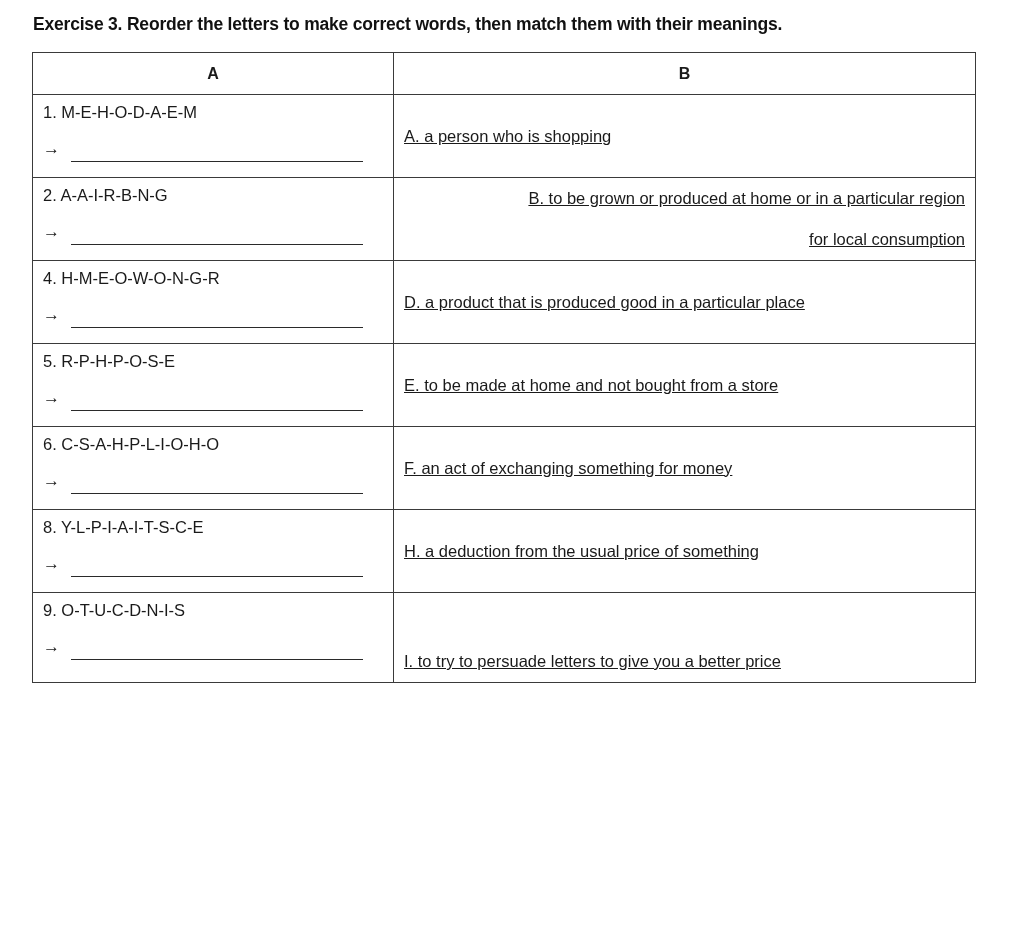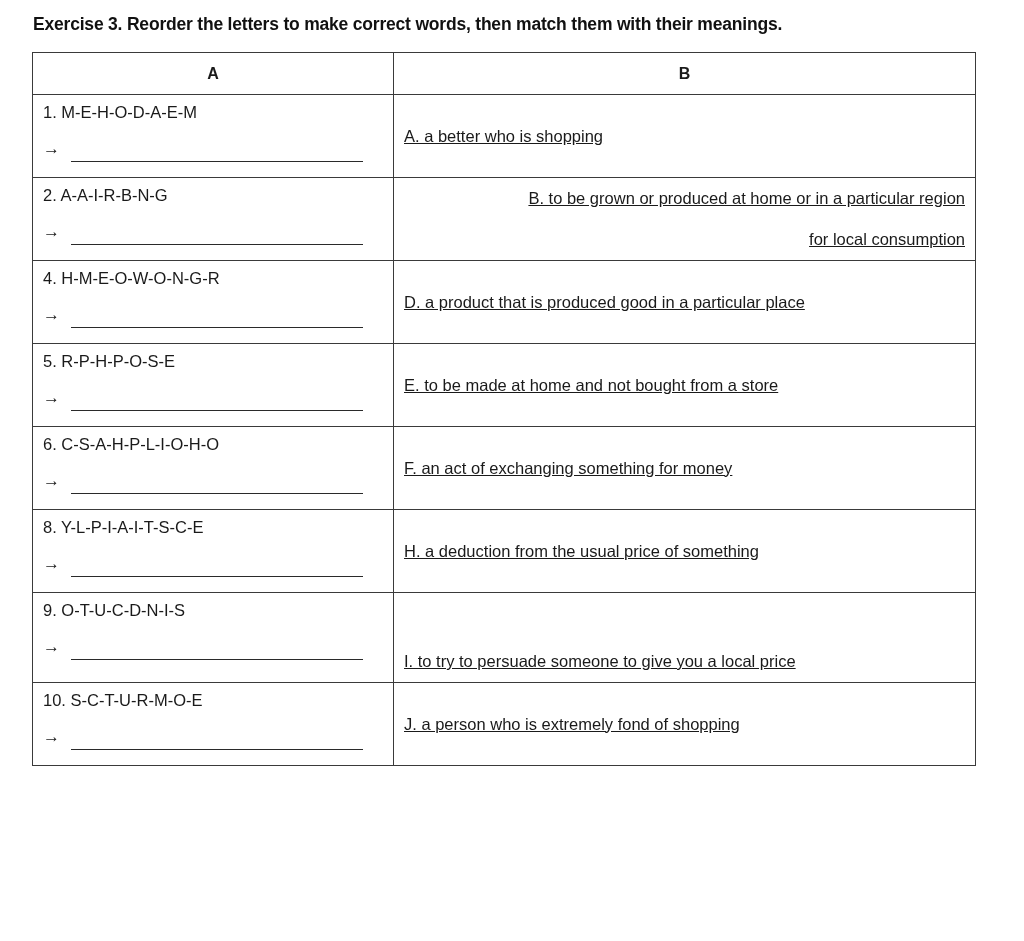--- a/index.html
+++ b/index.html
@@ -113,21 +113,21 @@
   <tbody>
 
     <tr class="row">
       <td class="a-cell">
         <div class="a-word">1. M-E-H-O-D-A-E-M</div>
         <div class="a-answer">
           <span class="arrow">→</span>
           <span class="blank"></span>
         </div>
       </td>
-      <td class="b-cell">A. a better who is shopping</td>
+      <td class="b-cell">A. a person who is shopping</td>
     </tr>
 
     <tr class="row">
       <td class="a-cell">
         <div class="a-word">2. A-A-I-R-B-N-G</div>
         <div class="a-answer">
           <span class="arrow">→</span>
           <span class="blank"></span>
         </div>
       </td>
@@ -184,27 +184,17 @@
     </tr>
 
     <tr class="row">
       <td class="a-cell">
         <div class="a-word">9. O-T-U-C-D-N-I-S</div>
         <div class="a-answer">
           <span class="arrow">→</span>
           <span class="blank"></span>
         </div>
       </td>
-      <td class="b-cell bottom">I. to try to persuade someone to give you a local price</td>
-    </tr>
-
-    <tr class="row">
-      <td class="a-cell">
-        <div class="a-word">10. S-C-T-U-R-M-O-E</div>
-        <div class="a-answer">
-          <span class="arrow">→</span>
-          <span class="blank"></span>
-        </div>
-      </td>
-      <td class="b-cell">J. a person who is extremely fond of shopping</td>
-    </tr>
+      <td class="b-cell bottom">I. to try to persuade letters to give you a better price</td>
+    </tr>
+
   </tbody>
 </table>
 
 </body></html>

